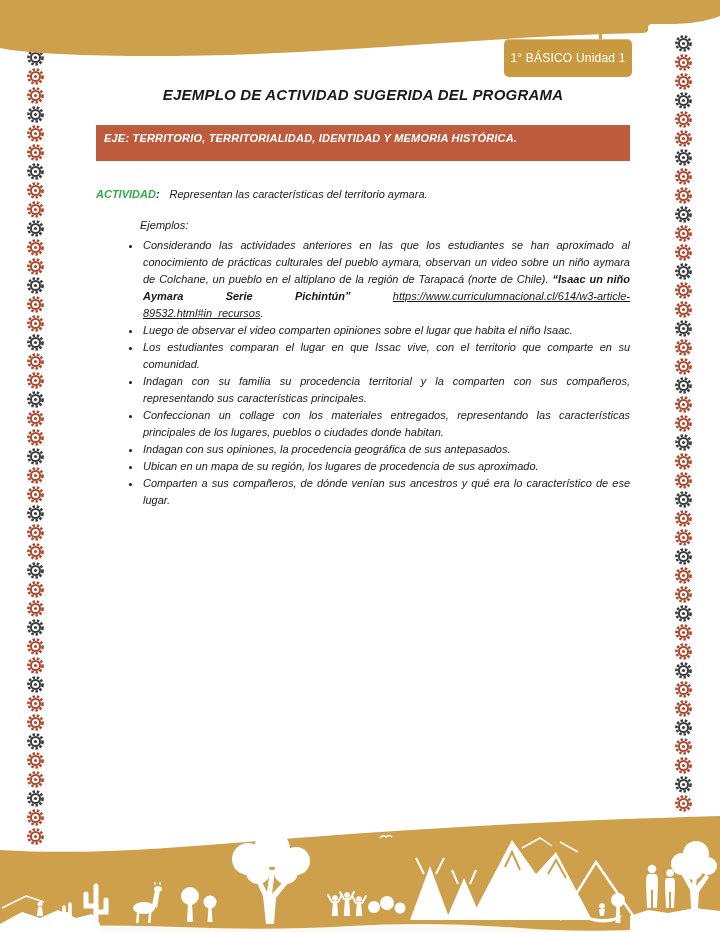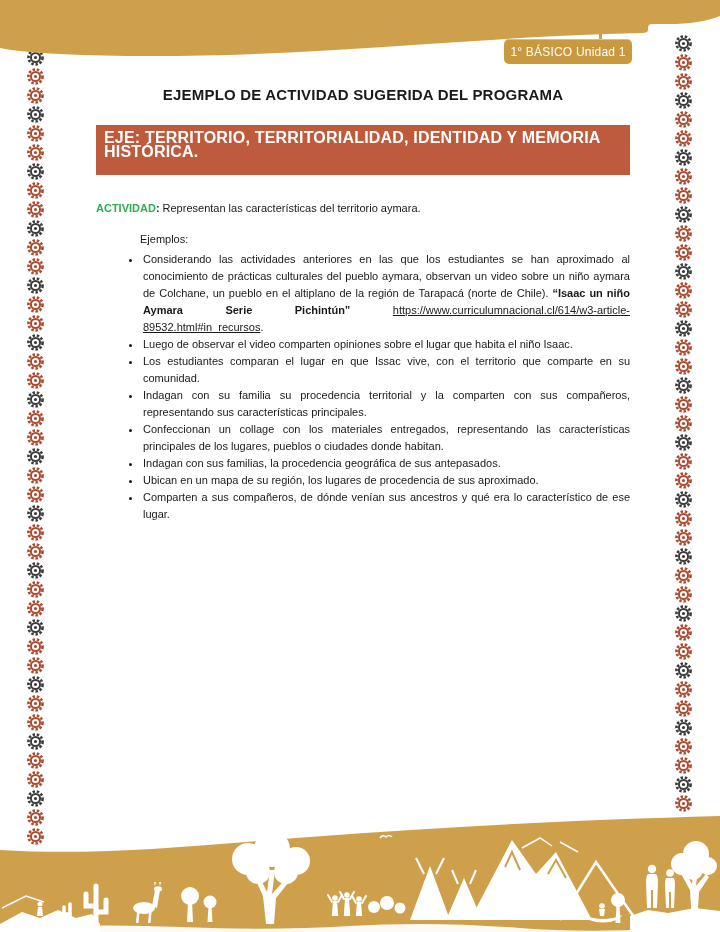--- a/index.html
+++ b/index.html
@@ -5,41 +5,41 @@
   html,body{margin:0;padding:0;}
   body{
     width:720px;height:932px;position:relative;background:#ffffff;
     font-family:"Liberation Sans", sans-serif;overflow:hidden;
     color:var(--text,#1a1a1a);
   }
   .header-wave{position:absolute;top:0;left:0;width:720px;height:60px;display:block;z-index:3;}
   .gold-fill{fill:var(--gold,#cfa04c);}
   .badge-connector{position:absolute;left:599px;top:28px;width:3px;height:14px;background:var(--gold,#cfa04c);z-index:3;}
   .badge{
-    position:absolute;left:504px;top:39px;width:128px;height:25px;z-index:4;
+    position:absolute;left:504px;top:39px;width:128px;height:38px;z-index:4;
     background:var(--badge-gold,#c8993f);border-radius:5px;
     display:flex;align-items:center;justify-content:center;
     color:#fff;font-size:12px;letter-spacing:.2px;
     box-shadow:inset 0 1px 0 rgba(255,255,255,.35);
   }
   .side-border{position:absolute;display:flex;flex-direction:column;z-index:1;}
   .side-border.left{left:26px;top:48px;}
   .side-border.right{left:674px;top:34px;}
   .motif{width:19px;height:19px;display:block;}
-  .content{position:absolute;left:96px;top:86px;width:534px;z-index:2;}
+  .content{position:absolute;left:96px;top:86px;width:534px;z-index:2;font-style:italic;}
   .title{font-size:15px;line-height:18px;font-weight:bold;text-align:center;
     margin:0 0 21px;color:var(--text,#1a1a1a);letter-spacing:.2px;}
   .eje-banner{
-    background:var(--banner,#be5b3c);color:#fff;font-weight:bold;font-size:16px;
+    background:var(--banner,#be5b3c);color:#fff;font-weight:bold;font-size:11px;
     line-height:14px;padding:6px 8px 16px;margin:0 0 26px;letter-spacing:.2px;
   }
   .actividad{font-size:11px;line-height:14px;margin:0 0 17px;}
   .label-green{color:var(--green,#2ead4d);font-weight:bold;text-align:right;}
   .label-colon{font-weight:bold;}
-  .actividad-text{margin-left:3px;}
+  .actividad-text{margin-left:10px;}
   .ejemplos{font-size:11px;line-height:14px;margin:0 0 5px;padding-left:44px;}
   ul.examples{margin:0;padding:0 0 0 46px;font-size:11px;line-height:17px;}
   ul.examples li{text-align:justify;padding-left:1px;}
   .seg-normal{font-weight:normal;}
   .seg-bold{font-weight:bold;}
   .seg-link{text-decoration:underline;overflow-wrap:anywhere;cursor:pointer;}
   .footer-art{position:absolute;left:0;bottom:0;width:720px;height:120px;display:block;z-index:2;}
   .white-fill{fill:#ffffff;}
   .white-stroke{stroke:#ffffff;fill:none;}
 </style>
@@ -488,21 +488,21 @@
     </p>
 
     <p class="ejemplos">Ejemplos:</p>
 
     <ul class="examples">
         <li><span class="seg-normal">Considerando las actividades anteriores en las que los estudiantes se han aproximado al conocimiento de prácticas culturales del pueblo aymara, observan un video sobre un niño aymara de Colchane, un pueblo en el altiplano de la región de Tarapacá (norte de Chile). </span><span class="seg-bold">“Isaac un niño Aymara Serie Pichintún” </span><span class="seg-link">https://www.curriculumnacional.cl/614/w3-article-89532.html#in_recursos</span><span class="seg-normal">.</span></li>
         <li><span class="seg-normal">Luego de observar el video comparten opiniones sobre el lugar que habita el niño Isaac.</span></li>
         <li><span class="seg-normal">Los estudiantes comparan el lugar en que Issac vive, con el territorio que comparte en su comunidad.</span></li>
         <li><span class="seg-normal">Indagan con su familia su procedencia territorial y la comparten con sus compañeros, representando sus características principales.</span></li>
         <li><span class="seg-normal">Confeccionan un collage con los materiales entregados, representando las características principales de los lugares, pueblos o ciudades donde habitan.</span></li>
-        <li><span class="seg-normal">Indagan con sus familias, la procedencia geográfica de sus antepasados.</span></li>
+        <li><span class="seg-normal">Indagan con sus opiniones, la procedencia geográfica de sus antepasados.</span></li>
         <li><span class="seg-normal">Ubican en un mapa de su región, los lugares de procedencia de sus aproximado.</span></li>
         <li><span class="seg-normal">Comparten a sus compañeros, de dónde venían sus ancestros y qué era lo característico de ese lugar.</span></li>
       </ul>
   </main>
 
   <svg class="footer-art" viewBox="0 0 720 120" preserveAspectRatio="none" aria-hidden="true">
     <path class="gold-fill" d="M0,38 C100,44 190,34 310,25 C450,14 580,8 720,4 L720,120 L0,120 Z"></path>
 
     <g>
       <path class="white-fill" d="M0,112 L22,100 L40,106 L58,98 L76,106 L92,102 L100,112 L100,120 L0,120 Z"></path>

